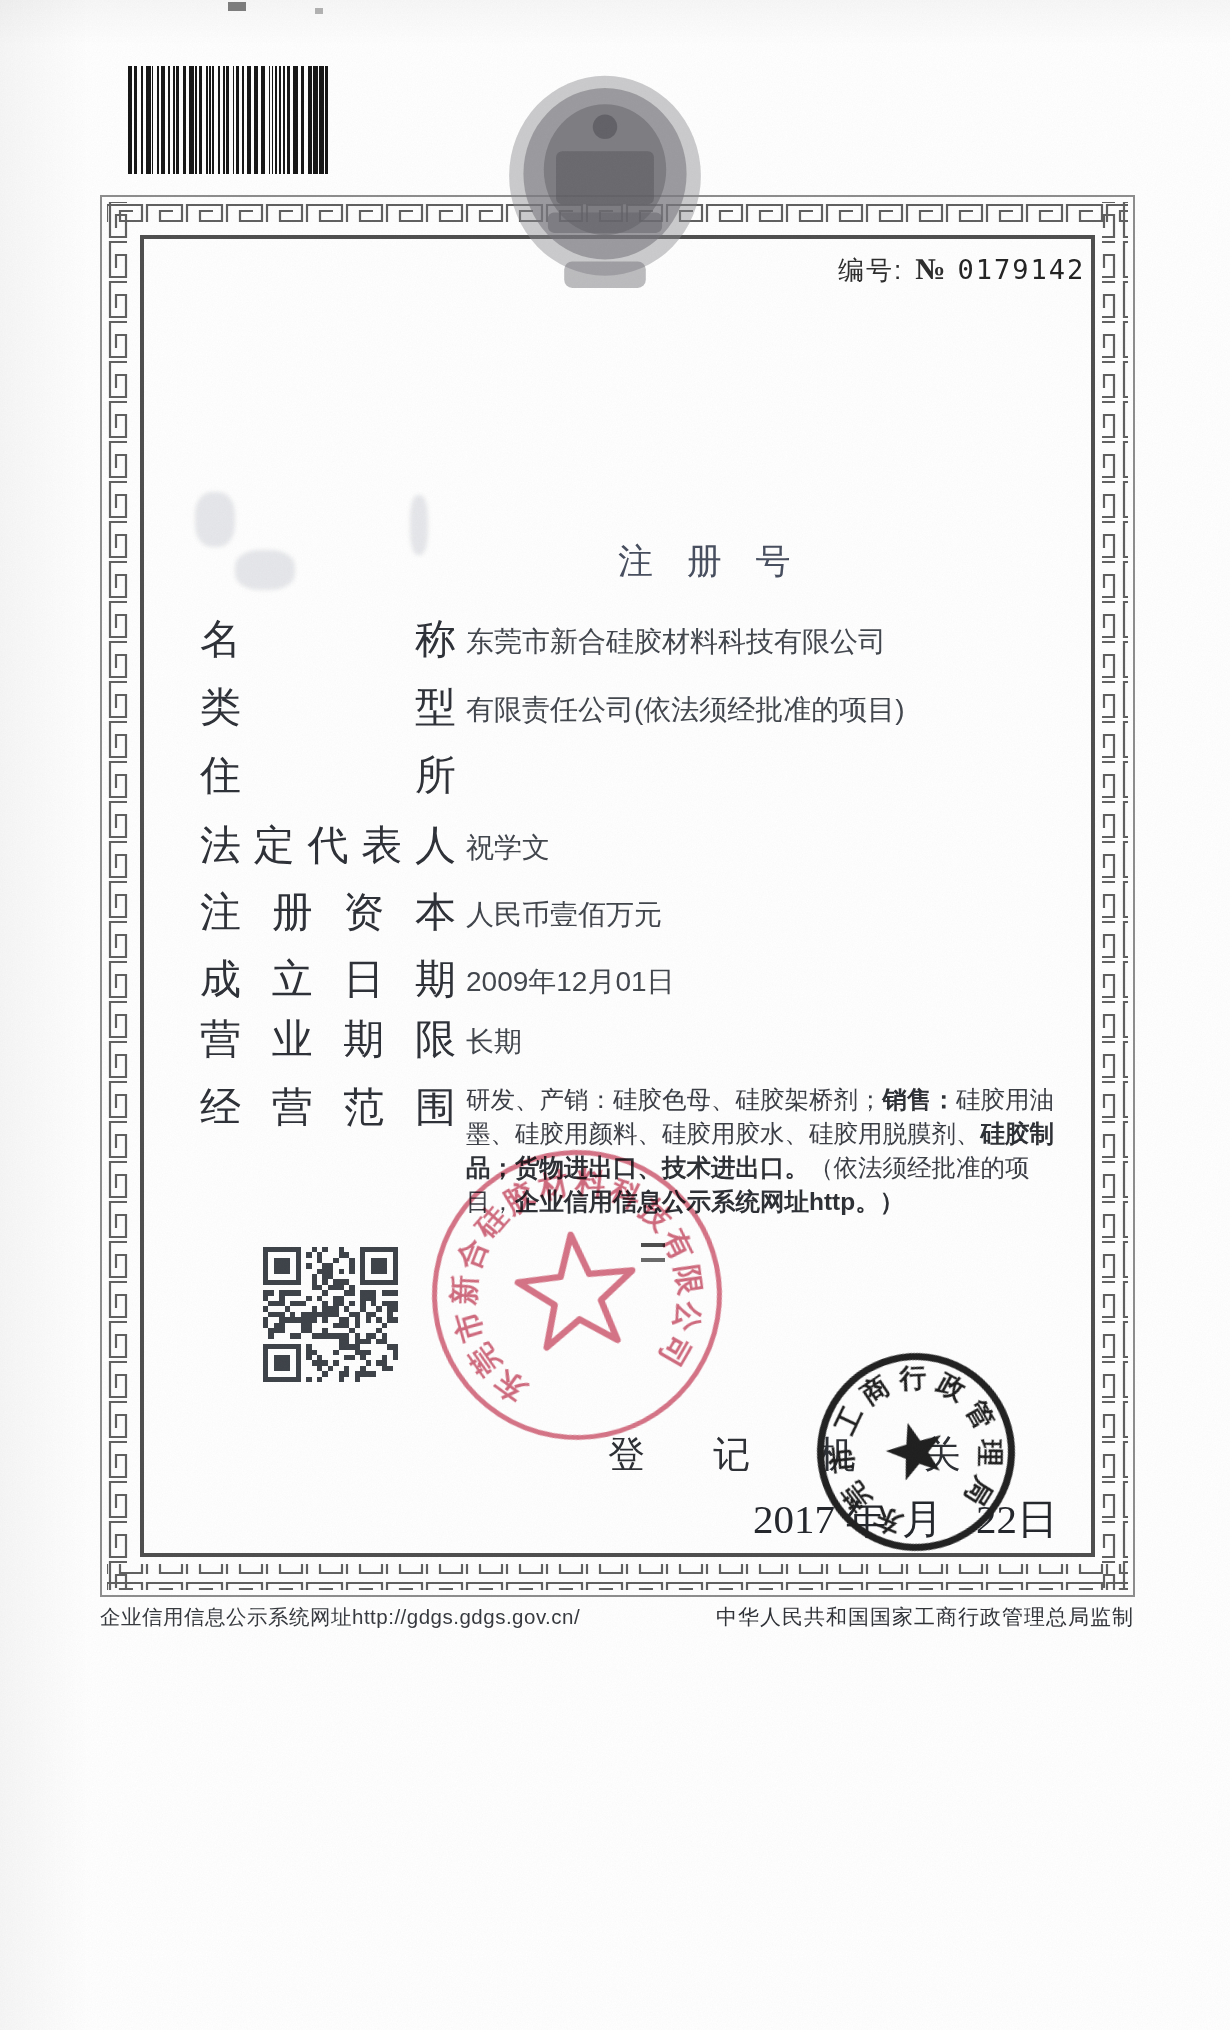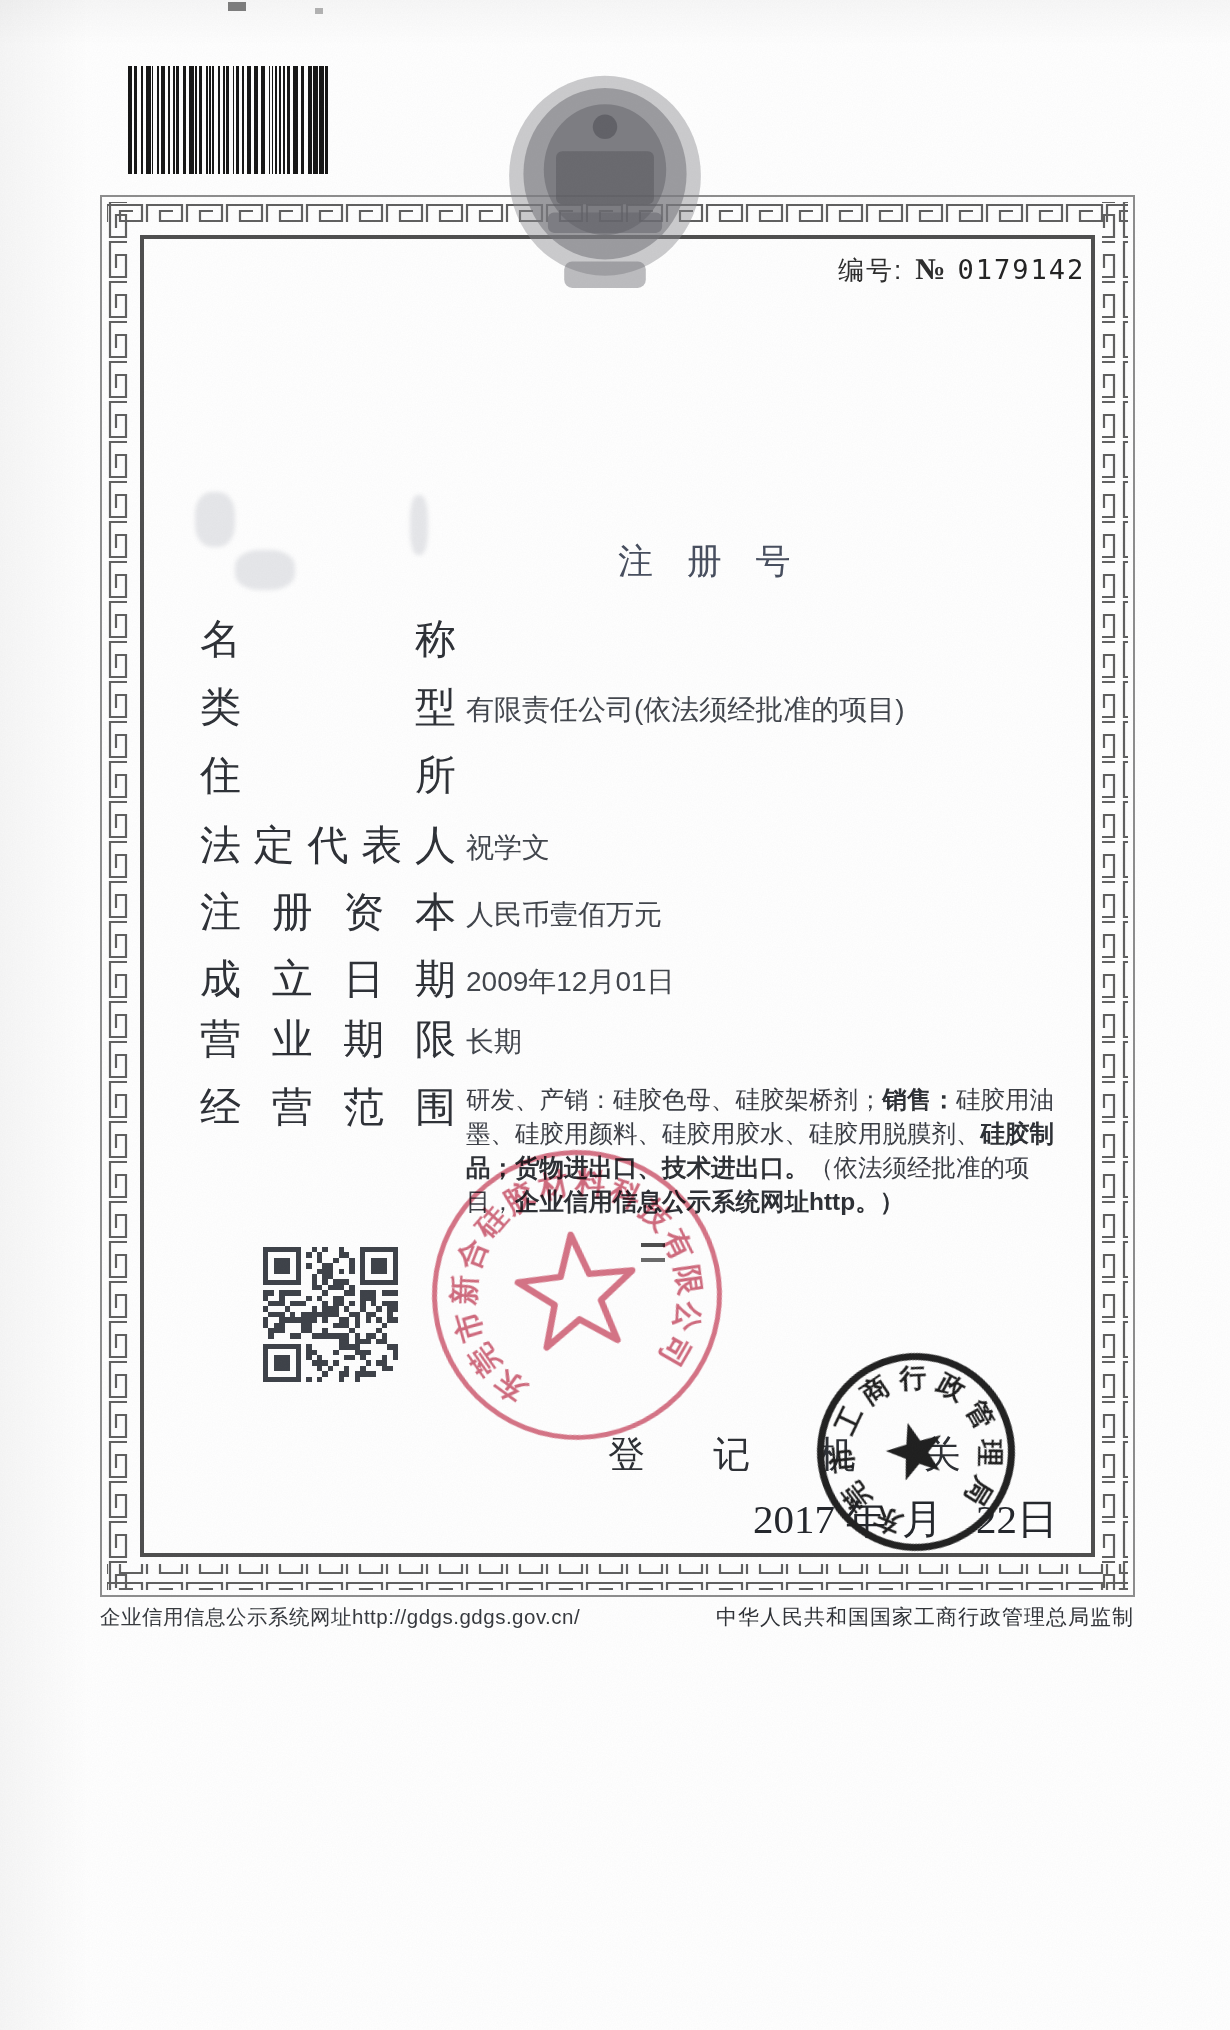--- a/index.html
+++ b/index.html
@@ -150,20 +150,21 @@
 
   <div class="regno">
     <span class="lbl">注 册 号</span>
   </div>
 
   <div class="row" style="top:612px">
     <div class="flabel spread">
         <span>名</span>
         <span>称</span>
       </div>
+    <div class="fvalue">东莞市新合硅胶材料科技有限公司</div>
   </div>
   <div class="row" style="top:680px">
     <div class="flabel spread">
         <span>类</span>
         <span>型</span>
       </div>
     <div class="fvalue">有限责任公司(依法须经批准的项目)</div>
   </div>
   <div class="row" style="top:748px">
     <div class="flabel spread">

